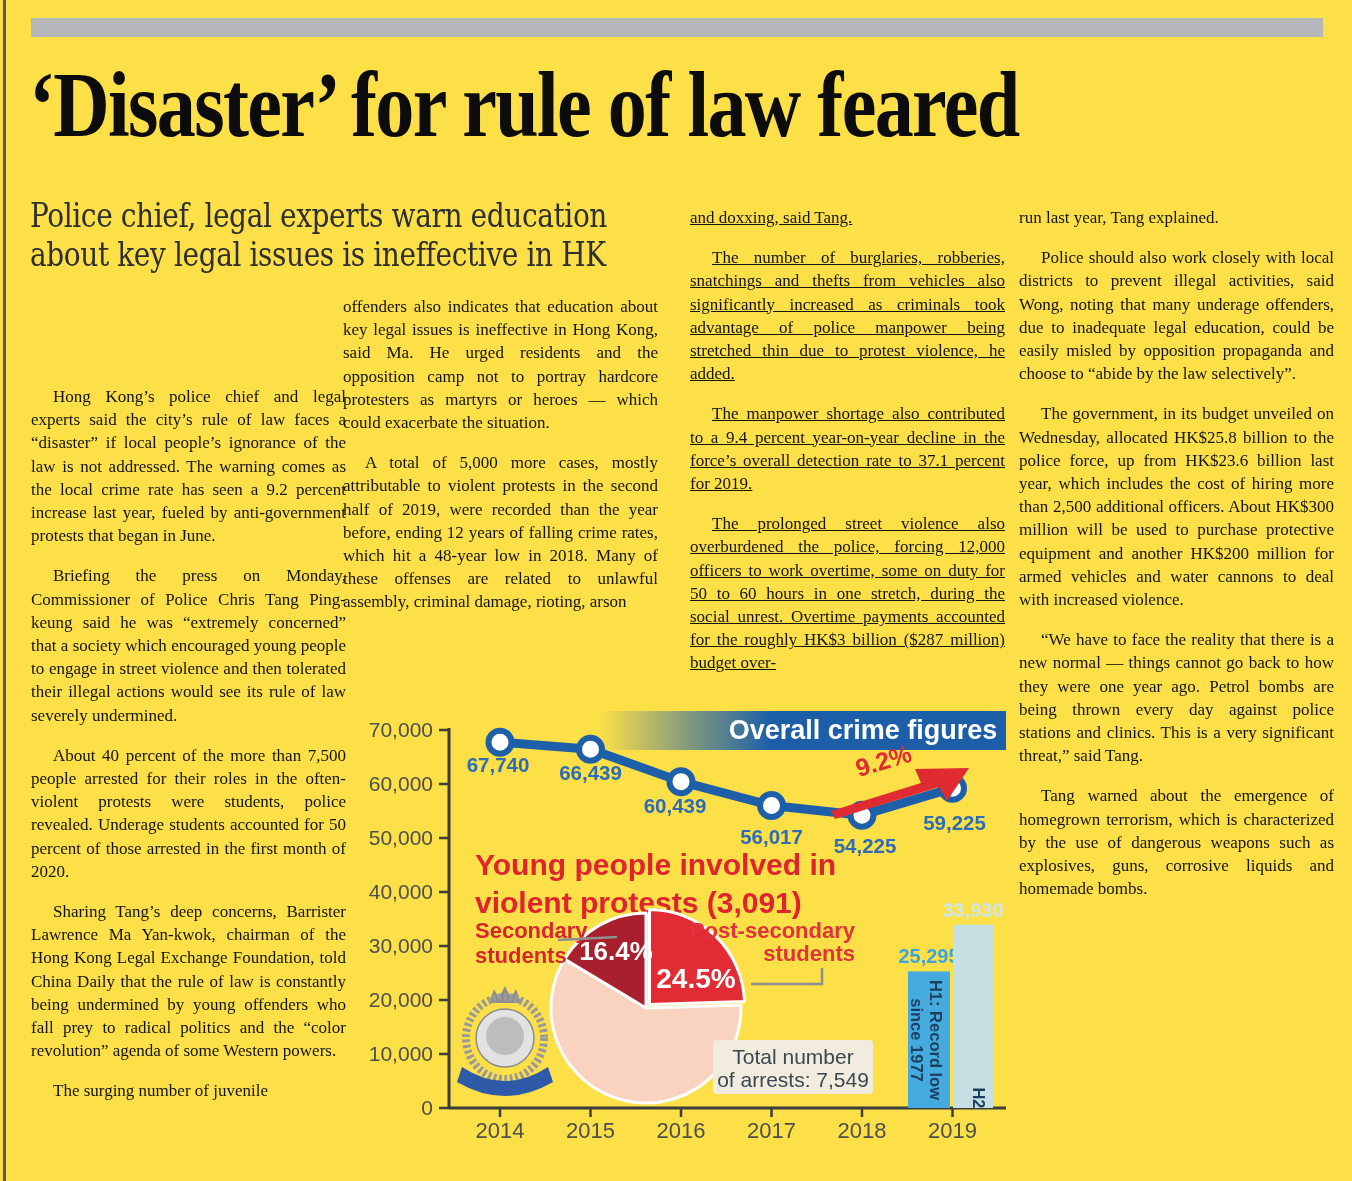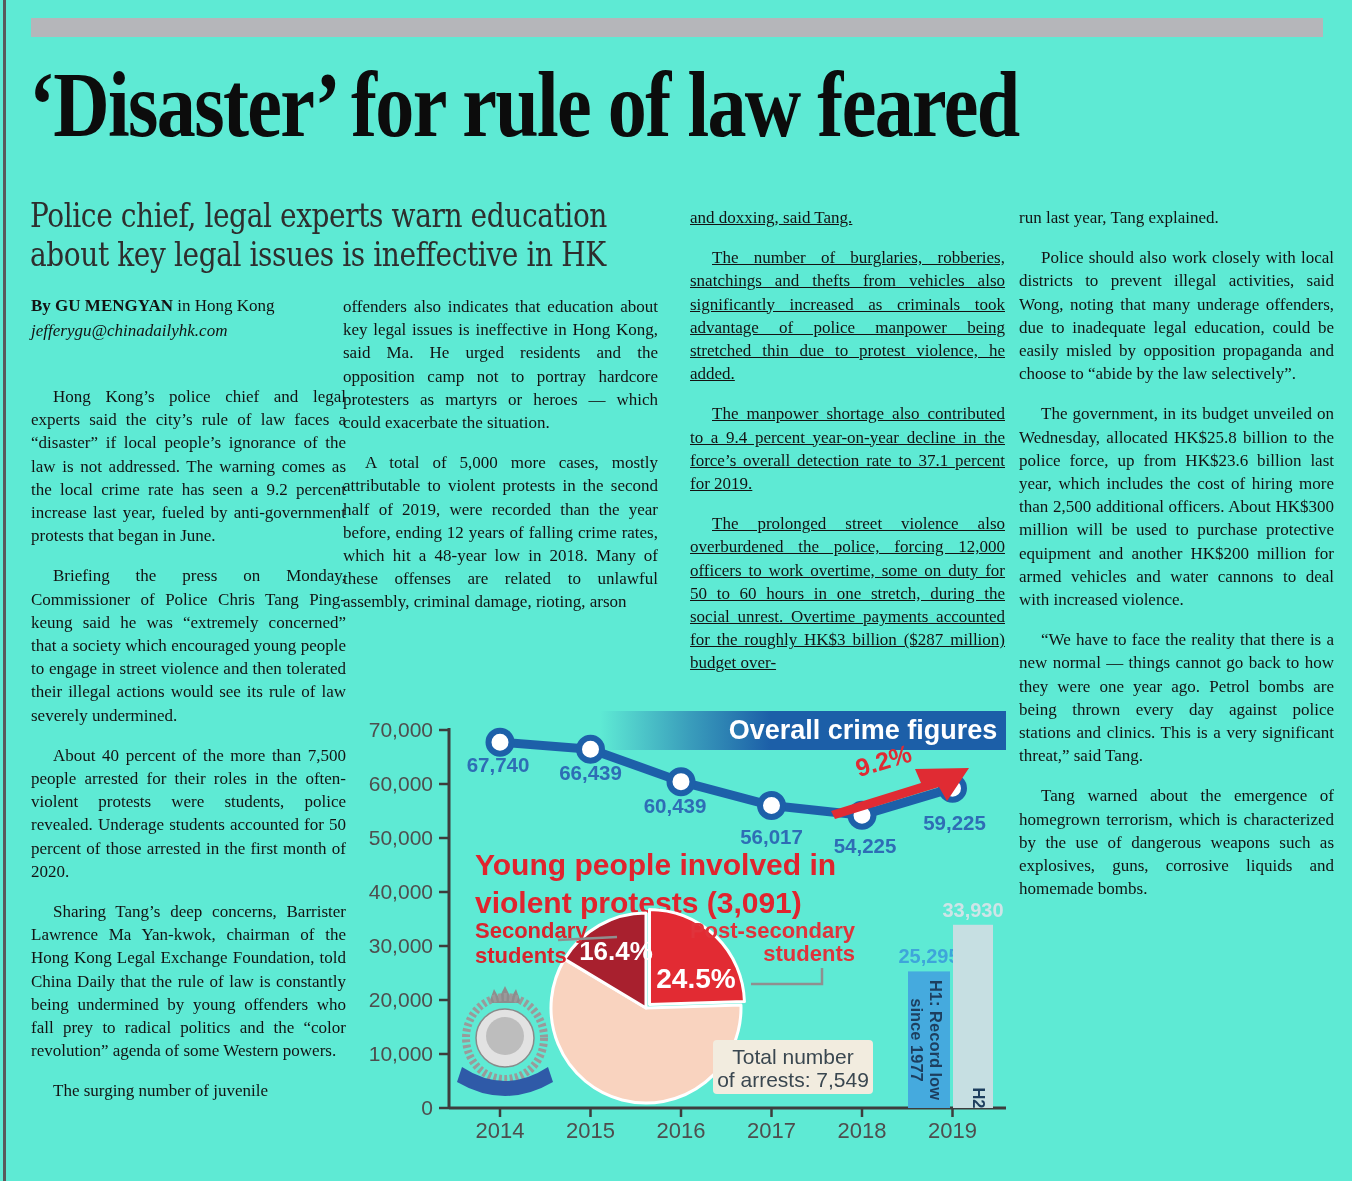--- a/index.html
+++ b/index.html
@@ -1,16 +1,16 @@
 <!DOCTYPE html>
 <html><head>
 <meta charset="utf-8">
 <style>
   html,body{margin:0;padding:0;background:#fff;}
-  .page{position:relative;width:1352px;height:1181px;background:#5eead4;overflow:hidden;
+  .page{position:relative;width:1352px;height:1181px;background:#fde047;overflow:hidden;
         font-family:"Liberation Serif",serif;color:#131313;}
   .left-rule{position:absolute;left:3px;top:0;width:3px;height:1181px;background:#59595b;}
   .top-bar{position:absolute;left:31px;top:18px;width:1292px;height:19px;background:#b5b6ba;}
   .headline{position:absolute;left:29px;top:55px;margin:0;font-family:"Liberation Serif",serif;
             font-weight:700;font-size:93px;line-height:1.08;letter-spacing:-2px;color:#0c0c0c;
             white-space:nowrap;transform:scaleX(0.84);transform-origin:left top;}
   .subhead{position:absolute;left:30px;top:196px;margin:0;font-family:"DejaVu Serif",serif;
            font-weight:400;font-size:33px;line-height:39px;letter-spacing:-0.5px;color:#2e2e2e;
            white-space:nowrap;transform:scaleX(0.85);transform-origin:left top;}
   .col{position:absolute;width:315px;font-size:17px;line-height:23.2px;text-align:justify;}
@@ -31,24 +31,20 @@
 
 <div class="page">
   <div class="left-rule"></div>
   <div class="top-bar"></div>
 
   <h1 class="headline">‘Disaster’ for rule of law feared</h1>
 
   <h2 class="subhead"><span>Police chief, legal experts warn education</span><br>
     <span>about key legal issues is ineffective in HK</span></h2>
 
-  <div class="byline">
-    <div><span class="bold">By GU MENGYAN</span><span> in Hong Kong</span></div>
-    <div class="email">jefferygu@chinadailyhk.com</div>
-  </div>
 
   <div id="col1" class="col">
     <p class="ind">Hong Kong’s police chief and legal experts said the city’s rule of law faces a “disaster” if local people’s ignorance of the law is not addressed. The warning comes as the local crime rate has seen a 9.2 percent increase last year, fueled by anti-government protests that began in June.</p>
     <p class="ind">Briefing the press on Monday, Commissioner of Police Chris Tang Ping-keung said he was “extremely concerned” that a society which encouraged young people to engage in street violence and then tolerated their illegal actions would see its rule of law severely undermined.</p>
     <p class="ind">About 40 percent of the more than 7,500 people arrested for their roles in the often-violent protests were students, police revealed. Underage students accounted for 50 percent of those arrested in the first month of 2020.</p>
     <p class="ind">Sharing Tang’s deep concerns, Barrister Lawrence Ma Yan-kwok, chairman of the Hong Kong Legal Exchange Foundation, told China Daily that the rule of law is constantly being undermined by young offenders who fall prey to radical politics and the “color revolution” agenda of some Western powers.</p>
     <p class="ind">The surging number of juvenile</p>
   </div>
 
   <div id="col2" class="col">

